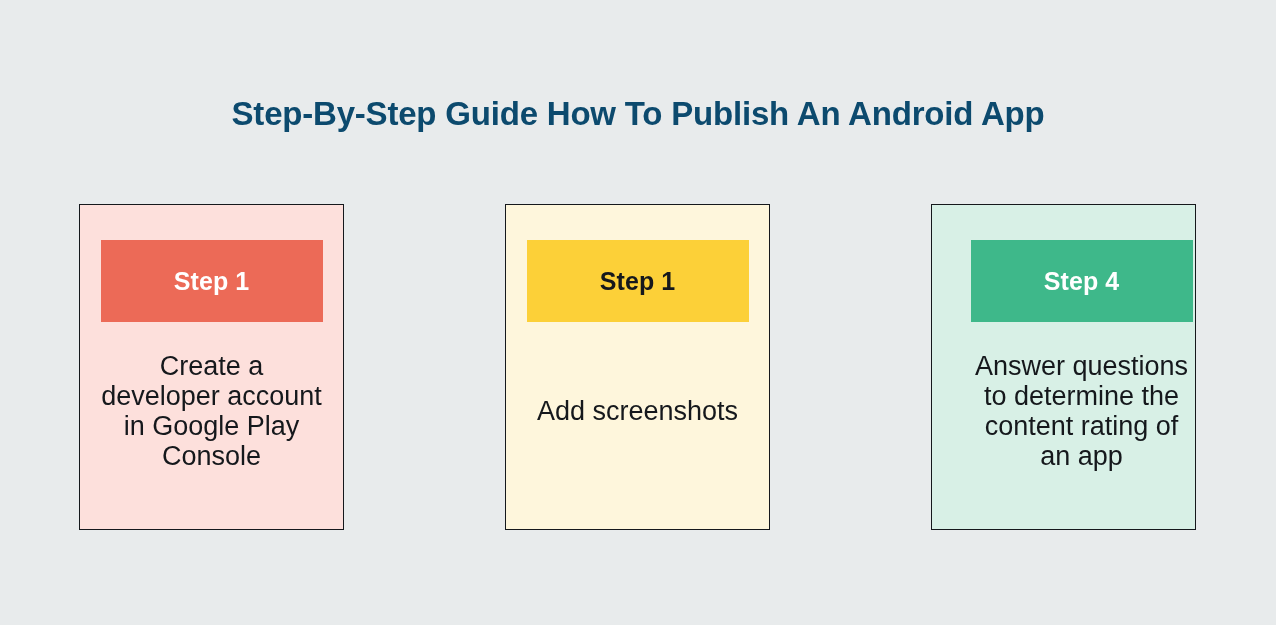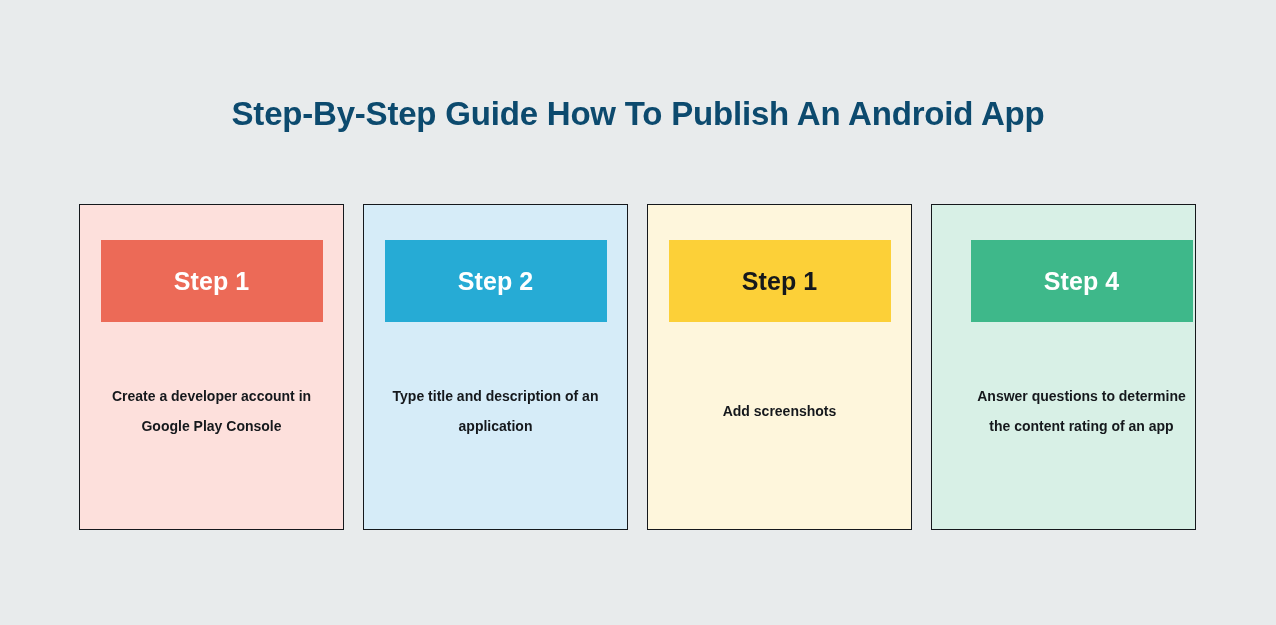--- a/index.html
+++ b/index.html
@@ -79,53 +79,45 @@
     flex: 1 1 auto;
     width: 222px;
     display: flex;
     align-items: center;
     justify-content: center;
     padding-bottom: 30px;
     box-sizing: border-box;
   }
 
   .card-body-text {
-    font-size: 14px;
+    font-size: 27px;
     line-height: 30px;
     color: #15181c;
     text-align: center;
-    font-weight: bold;
+    font-weight: normal;
   }
 </style>
 </head>
 <body style="background: rgb(232, 235, 236);">
 
 <div class="page">
 
   <div class="page-title">Step-By-Step Guide How To Publish An Android App</div>
 
   <div class="cards">
 
     <div class="card" style="background: rgb(253, 224, 220); border-color: rgb(21, 24, 28);">
       <div class="card-banner" style="background: rgb(236, 106, 87);">
         <span class="card-banner-label" style="color: rgb(255, 255, 255);">Step 1</span>
       </div>
       <div class="card-body">
         <div class="card-body-text">Create a developer account in Google Play Console</div>
       </div>
     </div>
 
-    <div class="card" style="background: rgb(214, 236, 248); border-color: rgb(21, 24, 28);">
-      <div class="card-banner" style="background: rgb(38, 171, 213);">
-        <span class="card-banner-label" style="color: rgb(255, 255, 255);">Step 2</span>
-      </div>
-      <div class="card-body">
-        <div class="card-body-text">Type title and description of an application</div>
-      </div>
-    </div>
 
     <div class="card" style="background: rgb(254, 246, 220); border-color: rgb(21, 24, 28);">
       <div class="card-banner" style="background: rgb(252, 208, 56);">
         <span class="card-banner-label" style="color: rgb(21, 24, 28);">Step 1</span>
       </div>
       <div class="card-body">
         <div class="card-body-text">Add screenshots</div>
       </div>
     </div>
 

